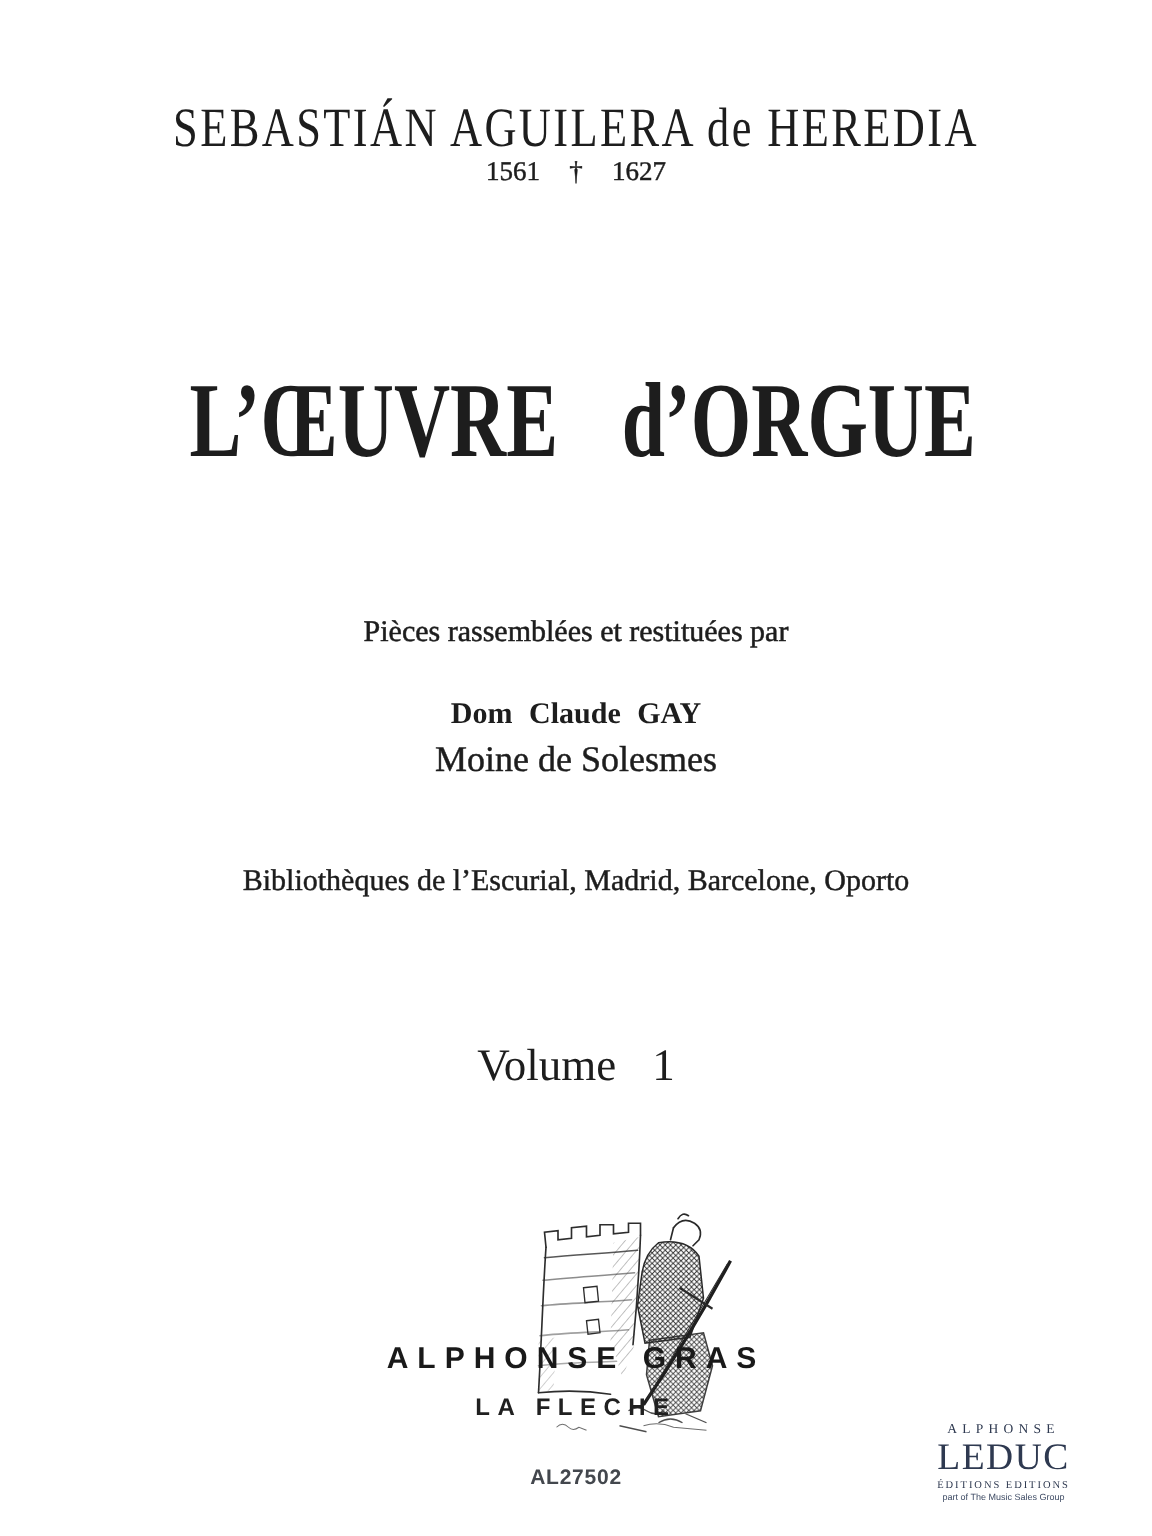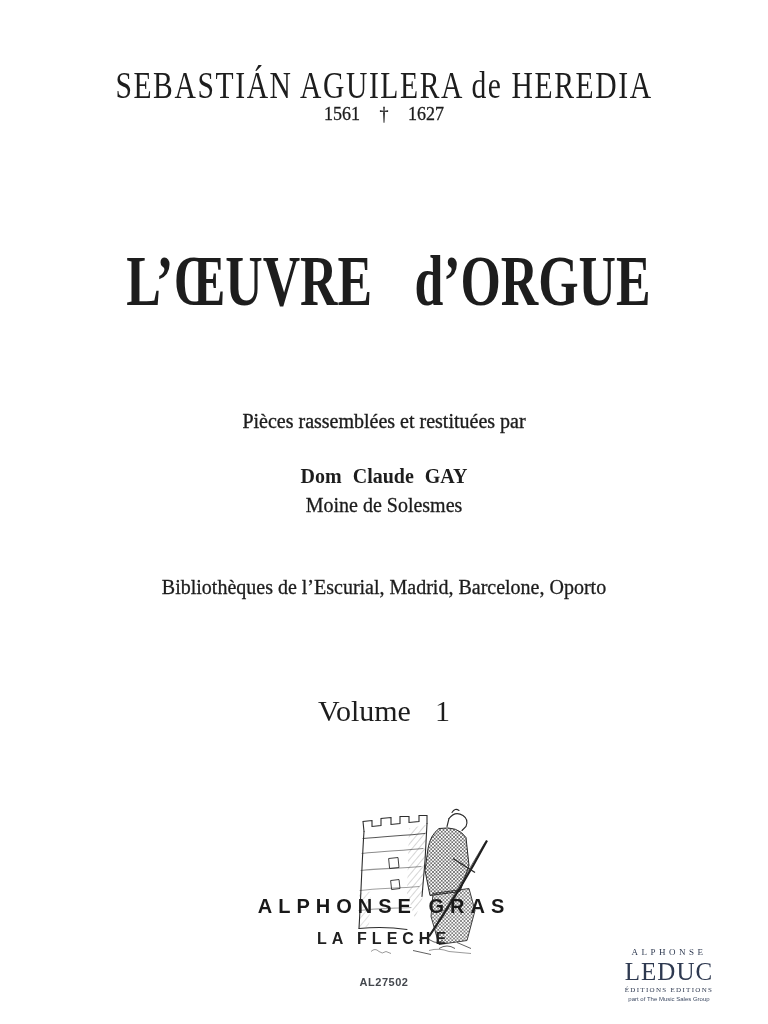--- a/index.html
+++ b/index.html
@@ -11,30 +11,30 @@
   .line {
     position:absolute; left:0; right:0; text-align:center;
     white-space:nowrap; z-index:2;
   }
   #composer { top:64px; font-size:37px; letter-spacing:2px; transform:scaleX(0.80); }
   #dates    { top:104px; font-size:18px; word-spacing:15px; -webkit-text-stroke:0.3px #1d1d1d; }
   #title    { top:241px; font-size:71px; font-weight:bold; transform:scaleX(0.73); }
   #title .w2 { margin-left:58px; }
   #pieces   { top:410px; font-size:20px; -webkit-text-stroke:0.35px #1d1d1d; }
   #editor   { top:465px; font-size:20px; font-weight:bold; word-spacing:6px; }
-  #role     { top:494px; font-size:20px; -webkit-text-stroke:0.3px #1d1d1d; }
+  #role     { top:494px; font-size:24px; -webkit-text-stroke:0.3px #1d1d1d; }
   #src1     { top:549px; font-size:20px; -webkit-text-stroke:0.3px #1d1d1d; }
   #src2     { top:576px; font-size:20px; -webkit-text-stroke:0.3px #1d1d1d; }
   #volume   { top:694px; font-size:30px; }
   #volume .num { margin-left:24px; }
   #editions { top:895px; font-family:"Liberation Sans", sans-serif; font-size:20px;
               font-weight:bold; letter-spacing:6px; color:#191919; }
   #lafleche { top:930px; font-family:"Liberation Sans", sans-serif; font-size:16px;
               font-weight:bold; letter-spacing:5px; color:#202020; }
-  #catalog  { top:976px; font-family:"Liberation Sans", sans-serif; font-size:11px;
+  #catalog  { top:976px; font-family:"Liberation Sans", sans-serif; font-size:14px;
               font-weight:bold; letter-spacing:0.5px; color:#43474d; }
   .sketch { position:absolute; left:318px; top:797px; width:150px; height:163px; z-index:1; }
   .leduc {
     position:absolute; right:11px; top:948px; width:114px; text-align:center;
     color:#2e3950; z-index:2; line-height:1;
   }
   .leduc .l1 { font-size:9px;  letter-spacing:3.5px; }
   .leduc .l2 { font-size:25px; letter-spacing:1px; margin-top:2px; }
   .leduc .l3 { font-size:7px;  letter-spacing:1.3px; margin-top:3px; }
   .leduc .l4 { font-size:6px;  font-family:"Liberation Sans", sans-serif; color:#3d4a63; margin-top:2px; }

